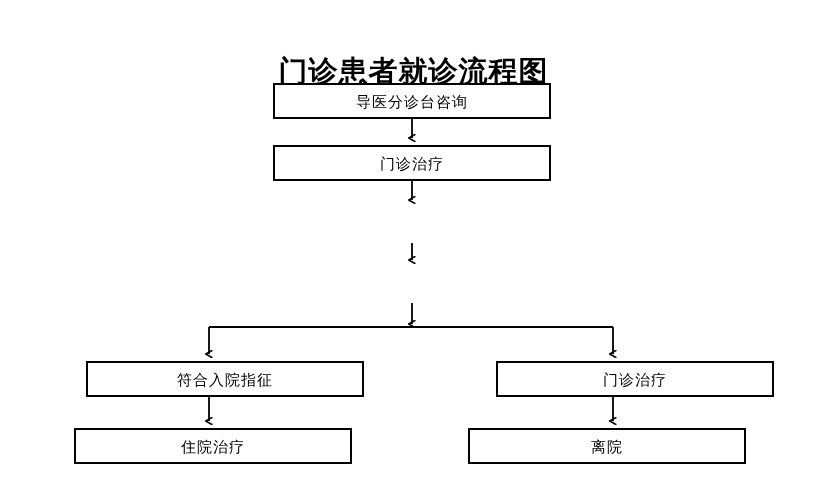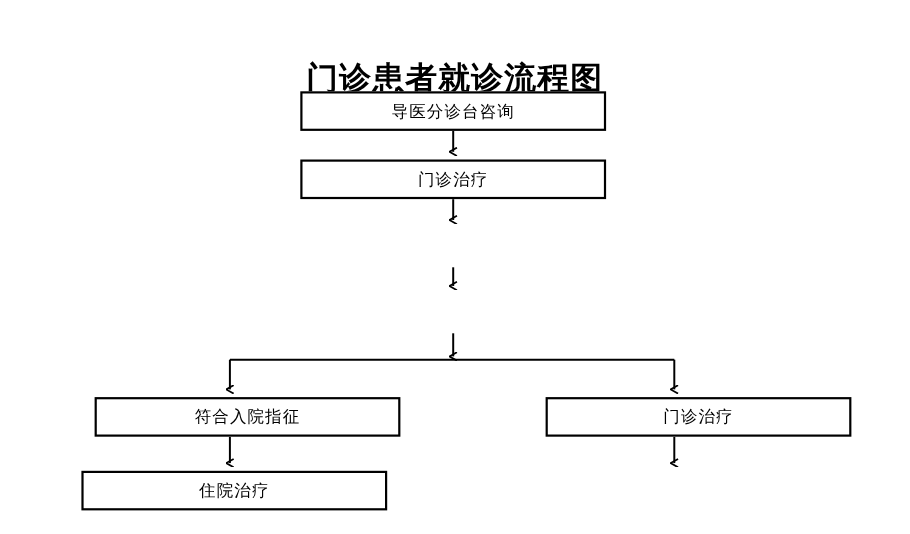--- a/index.html
+++ b/index.html
@@ -133,14 +133,15 @@
   <div class="node" id="node-register">门诊治疗</div>
 
 
 
   <div class="node" id="node-admit-criteria">符合入院指征</div>
 
   <div class="node" id="node-outpatient-tx">门诊治疗</div>
 
   <div class="node" id="node-inpatient-tx">住院治疗</div>
 
+  <div class="node" id="node-discharge">离院</div>
 
 </div>
 
 </body></html>

